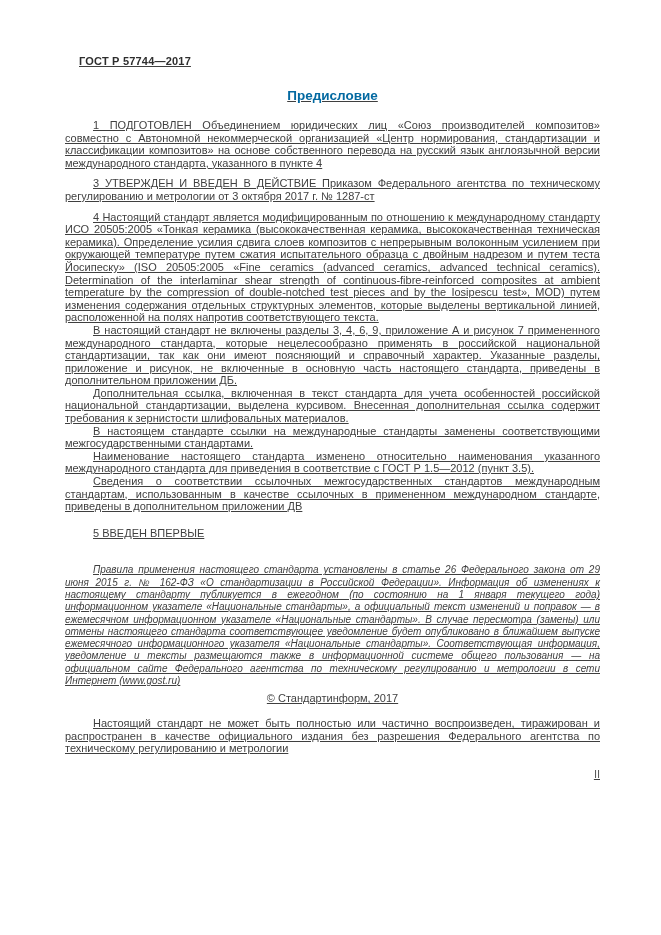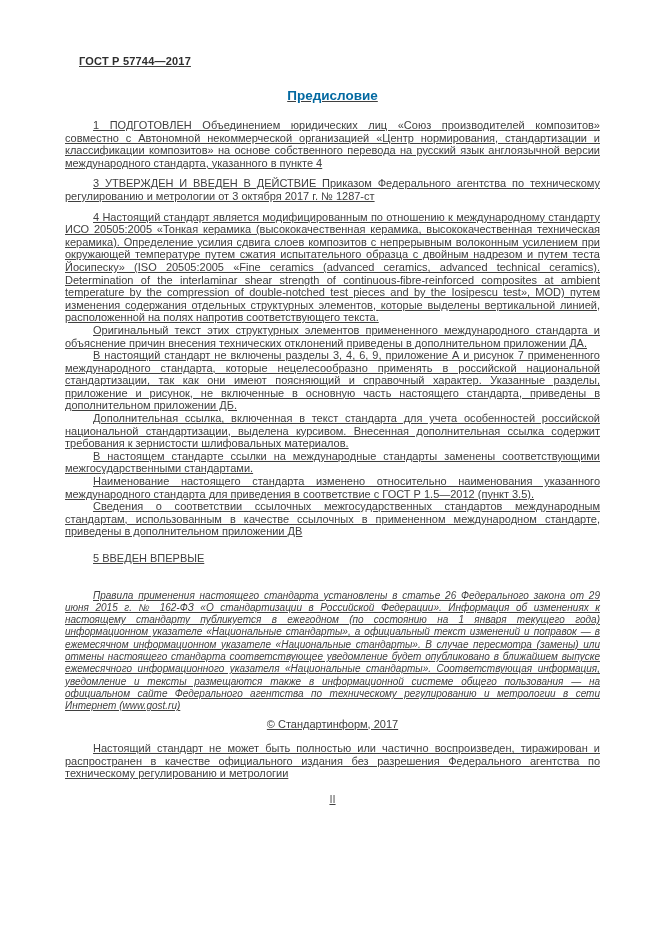--- a/index.html
+++ b/index.html
@@ -66,40 +66,39 @@
     margin-top: 5px;
   }
   .reproduction {
     margin-top: 12px;
   }
   .page-number {
     font-size: 11px;
     color: #5a5a5a;
     margin-top: 13px;
     text-indent: 0;
-    text-align: center;
+    text-align: right;
   }
 </style>
 </head>
 <body>
 
 <div class="page">
 
   <div class="doc-code">ГОСТ Р 57744—2017</div>
 
   <h1 class="title">Предисловие</h1>
 
   <p class="para num">1 ПОДГОТОВЛЕН Объединением юридических лиц «Союз производителей композитов» совместно с Автономной некоммерческой организацией «Центр нормирования, стандартизации и классификации композитов» на основе собственного перевода на русский язык англоязычной версии международного стандарта, указанного в пункте 4</p>
 
 
   <p class="para num">3 УТВЕРЖДЕН И ВВЕДЕН В ДЕЙСТВИЕ Приказом Федерального агентства по техническому регулированию и метрологии от 3 октября 2017 г. № 1287-ст</p>
 
   <p class="para num">4 Настоящий стандарт является модифицированным по отношению к международному стандарту ИСО 20505:2005 «Тонкая керамика (высококачественная керамика, высококачественная техническая керамика). Определение усилия сдвига слоев композитов с непрерывным волоконным усилением при окружающей температуре путем сжатия испытательного образца с двойным надрезом и путем теста Йосипеску» (ISO 20505:2005 «Fine ceramics (advanced ceramics, advanced technical ceramics). Determination of the interlaminar shear strength of continuous-fibre-reinforced composites at ambient temperature by the compression of double-notched test pieces and by the Iosipescu test», MOD) путем изменения содержания отдельных структурных элементов, которые выделены вертикальной линией, расположенной на полях напротив соответствующего текста.</p>
 
-  <p class="para">Оригинальный текст этих структурных элементов примененного международного стандарта и объяснение причин внесения технических отклонений приведены в дополнительном приложении ДА.</p>
 
   <p class="para">В настоящий стандарт не включены разделы 3, 4, 6, 9, приложение А и рисунок 7 примененного международного стандарта, которые нецелесообразно применять в российской национальной стандартизации, так как они имеют поясняющий и справочный характер. Указанные разделы, приложение и рисунок, не включенные в основную часть настоящего стандарта, приведены в дополнительном приложении ДБ.</p>
 
   <p class="para">Дополнительная ссылка, включенная в текст стандарта для учета особенностей российской национальной стандартизации, выделена курсивом. Внесенная дополнительная ссылка содержит требования к зернистости шлифовальных материалов.</p>
 
   <p class="para">В настоящем стандарте ссылки на международные стандарты заменены соответствующими межгосударственными стандартами.</p>
 
 
   <p class="para">Наименование настоящего стандарта изменено относительно наименования указанного международного стандарта для приведения в соответствие с ГОСТ Р 1.5—2012 (пункт 3.5).</p>
 

